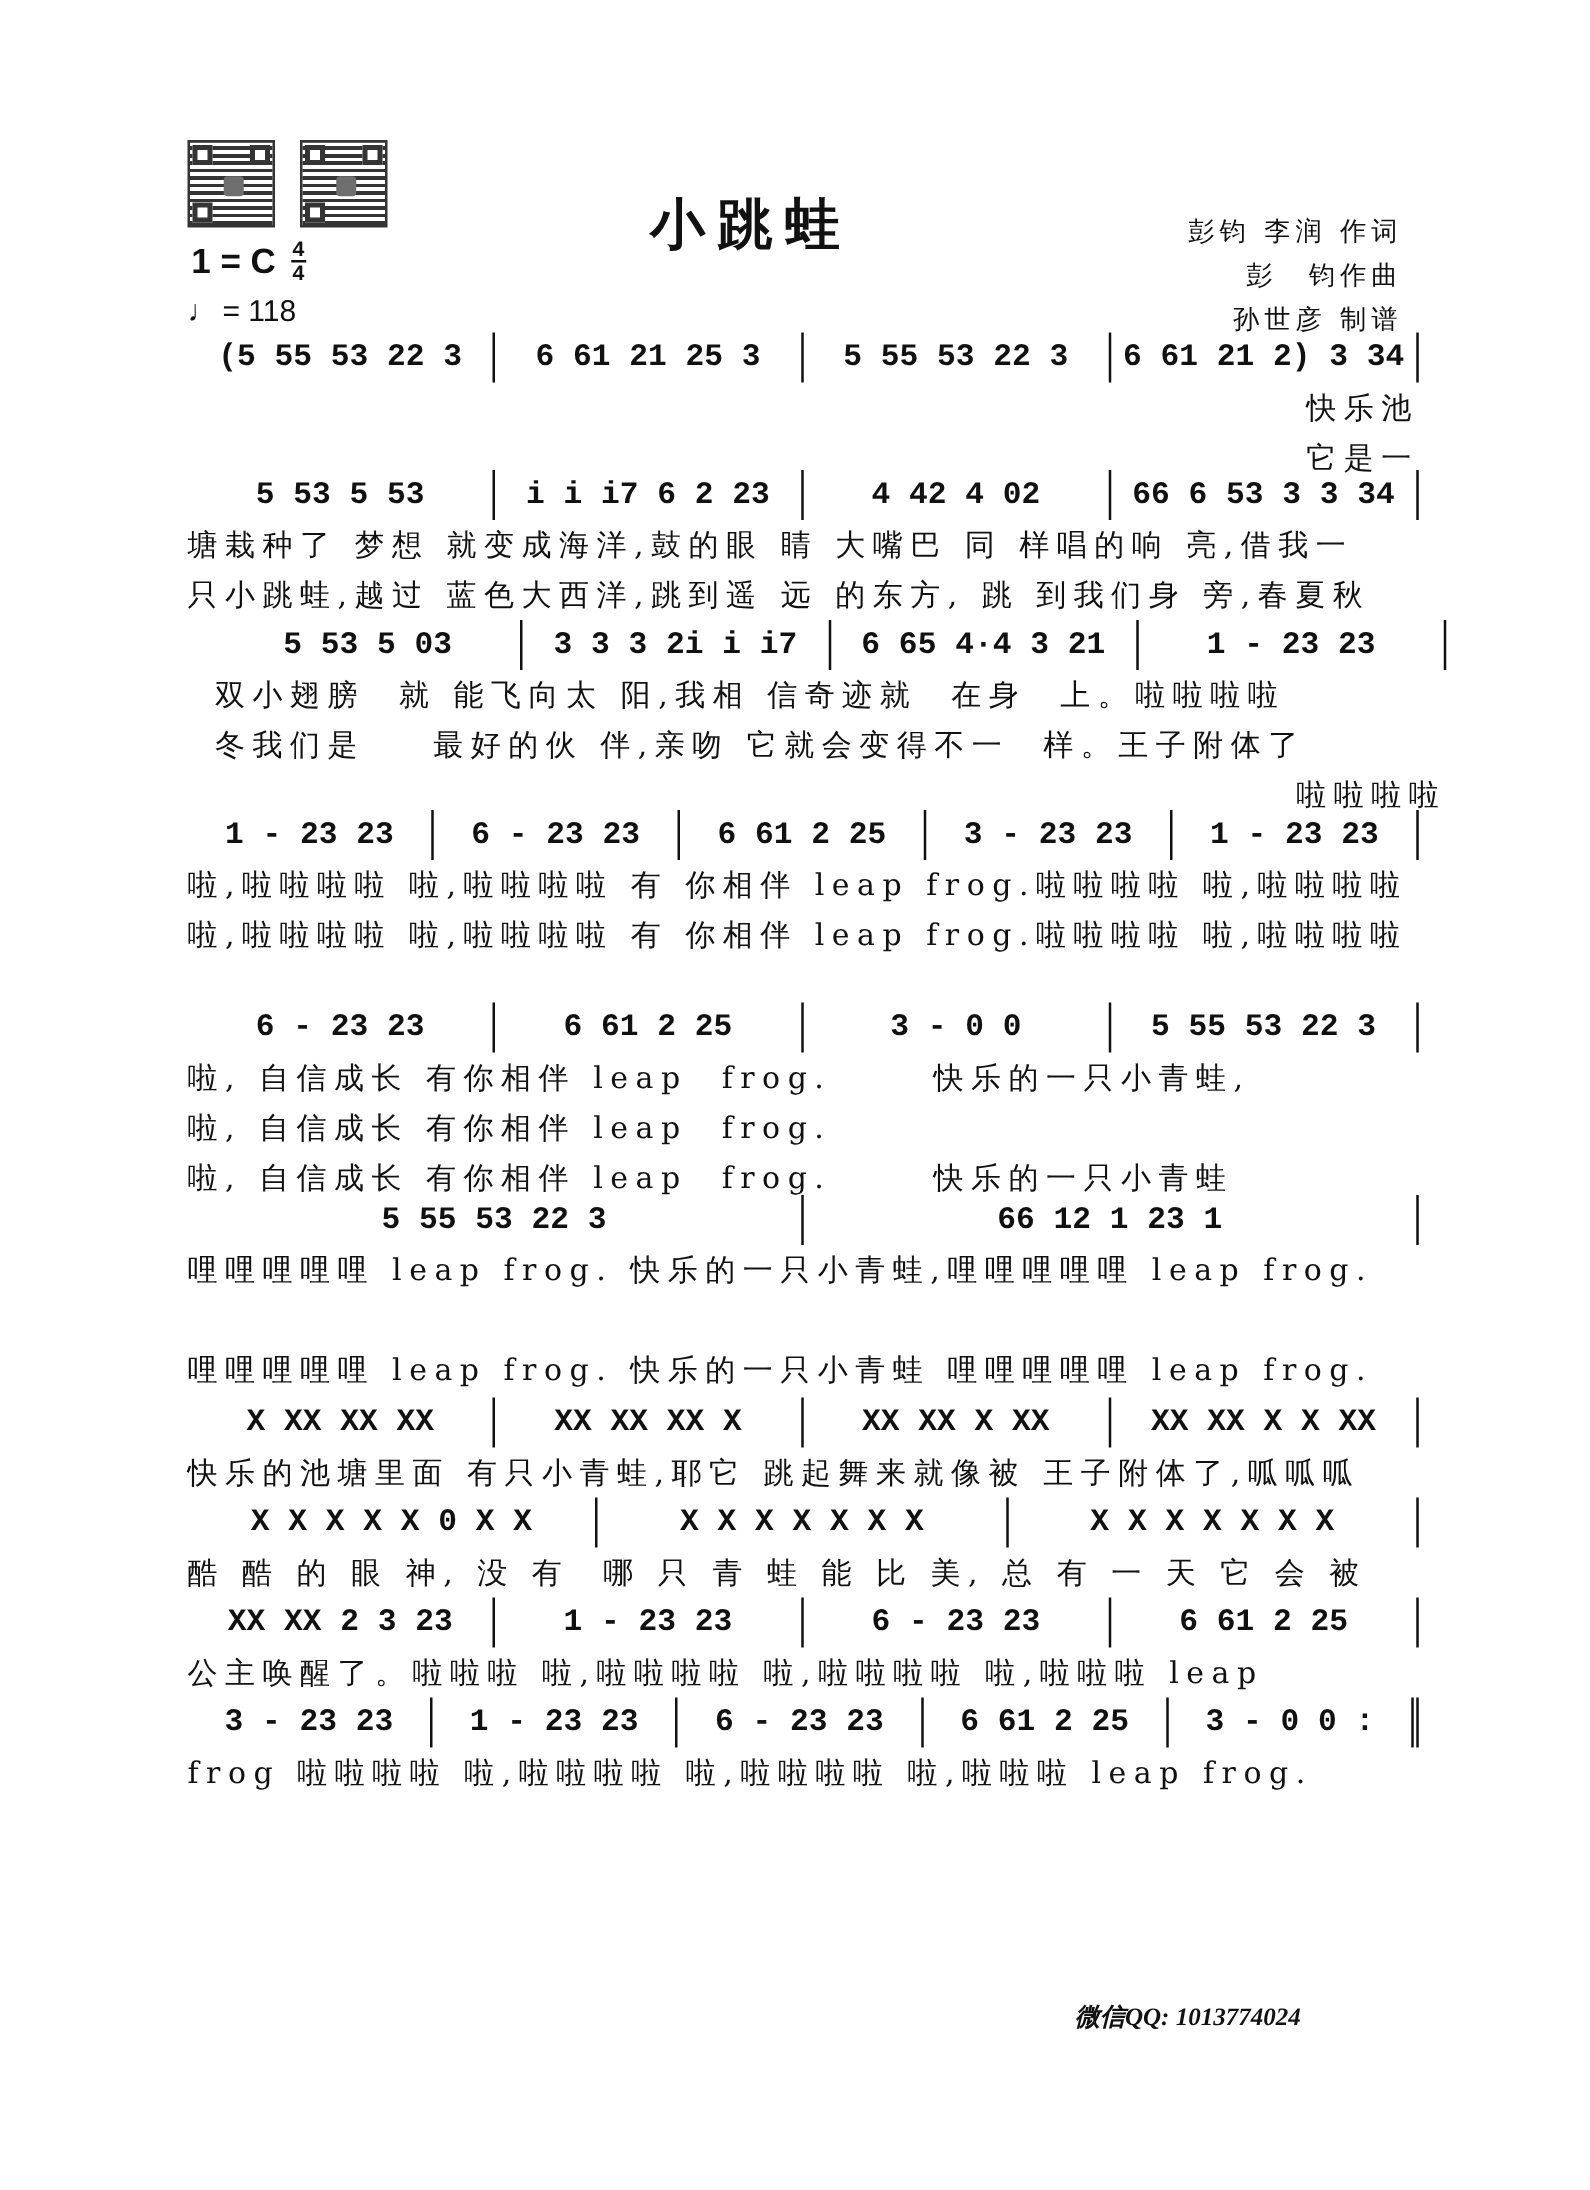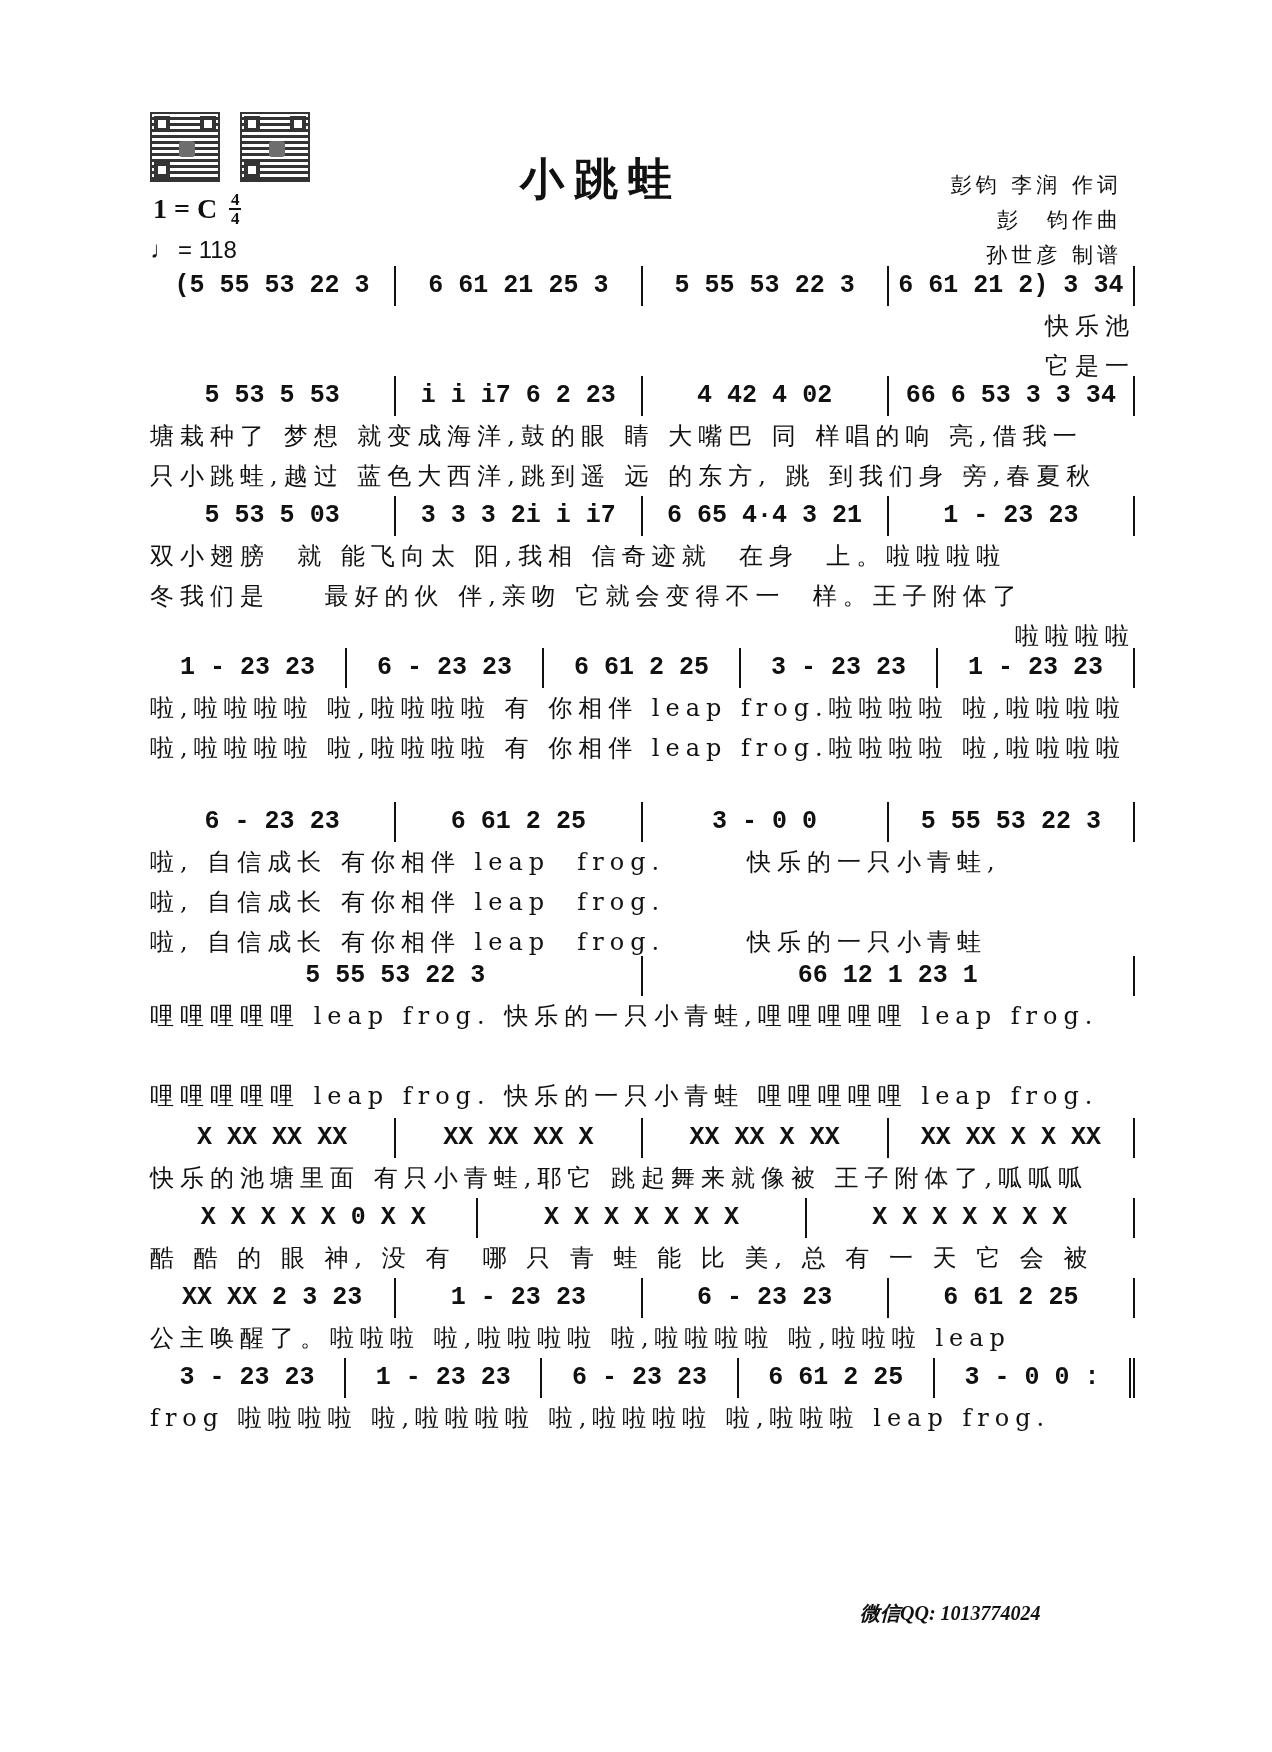--- a/index.html
+++ b/index.html
@@ -7,21 +7,21 @@
   .qr { position: absolute; top: 112px; width: 70px; height: 70px; background:
       repeating-linear-gradient(0deg, #111 0 3px, #fff 3px 6px),
       #fff; opacity: 0.85; border: 2px solid #111; box-sizing: border-box; }
   .qr::before, .qr::after { content: ""; position: absolute; width: 16px; height: 16px; border: 4px solid #111; background: #fff; box-sizing: border-box; }
   .qr::before { top: 2px; left: 2px; }
   .qr::after { top: 2px; right: 2px; }
   .qr .corner { position: absolute; bottom: 2px; left: 2px; width: 16px; height: 16px; border: 4px solid #111; background: #fff; box-sizing: border-box; }
   .qr .center { position: absolute; left: 27px; top: 27px; width: 16px; height: 16px; background: #555; border-radius: 3px; }
   #qr1 { left: 150px; }
   #qr2 { left: 240px; }
-  .key { position: absolute; left: 153px; top: 192px; font-family: Liberation Serif, serif; font-weight: bold; font-size: 28px; display: flex; align-items: center; gap: 6px; }
+  .key { position: absolute; left: 153px; top: 192px; font-family: Liberation Sans, sans-serif; font-weight: bold; font-size: 28px; display: flex; align-items: center; gap: 6px; }
   .frac { display: inline-flex; flex-direction: column; align-items: center; font-size: 17px; line-height: 15px; margin-left: 6px; }
   .frac .bar { width: 12px; height: 2px; background: #111; margin: 1px 0; }
   .tempo { position: absolute; left: 150px; top: 236px; font-size: 24px; font-family: "Liberation Sans", sans-serif; display: flex; align-items: center; gap: 4px; }
   .title { position: absolute; left: 520px; top: 150px; font-size: 44px; font-weight: bold; letter-spacing: 10px; font-family: "DejaVu Serif", serif; }
   .credits { position: absolute; right: 150px; top: 168px; text-align: right; font-size: 21px; line-height: 35px; letter-spacing: 4px; font-family: "DejaVu Serif", serif; }
   .score { position: absolute; left: 150px; width: 985px; }
   .line { display: flex; align-items: flex-end; height: 44px; position: relative; }
   .measure { flex: 1; display: flex; justify-content: space-around; align-items: flex-end; font-family: Liberation Mono, monospace; font-weight: bold; font-size: 25px; padding: 0 6px; border-right: 2px solid #111; height: 40px; line-height: 40px; white-space: pre; }
   .measure:last-child { border-right: 2px solid #111; }
   .measure.final { border-right: 6px double #111; }
@@ -77,21 +77,21 @@
     <div class="score" style="top: 372px;">
       <div class="line">
         <div class="measure">5 53 5 53</div>
         <div class="measure">i i i7 6 2 23</div>
         <div class="measure">4 42 4 02</div>
         <div class="measure">66 6 53 3 3 34</div>
       </div>
       <div class="lyric">塘栽种了 梦想 就变成海洋,鼓的眼 睛 大嘴巴 同 样唱的响 亮,借我一</div>
       <div class="lyric">只小跳蛙,越过 蓝色大西洋,跳到遥 远 的东方, 跳 到我们身 旁,春夏秋</div>
     </div>
-    <div class="score" style="top: 492px;">
+    <div class="score" style="top: 492px; margin-left: 22px;">
       <div class="line">
         <div class="measure">5 53 5 03</div>
         <div class="measure">3 3 3 2i i i7</div>
         <div class="measure">6 65 4·4 3 21</div>
         <div class="measure">1 - 23 23</div>
       </div>
       <div class="lyric">双小翅膀  就 能飞向太 阳,我相 信奇迹就  在身  上。啦啦啦啦</div>
       <div class="lyric">冬我们是    最好的伙 伴,亲吻 它就会变得不一  样。王子附体了</div>
       <div class="lyric right">啦啦啦啦</div>
     </div>

